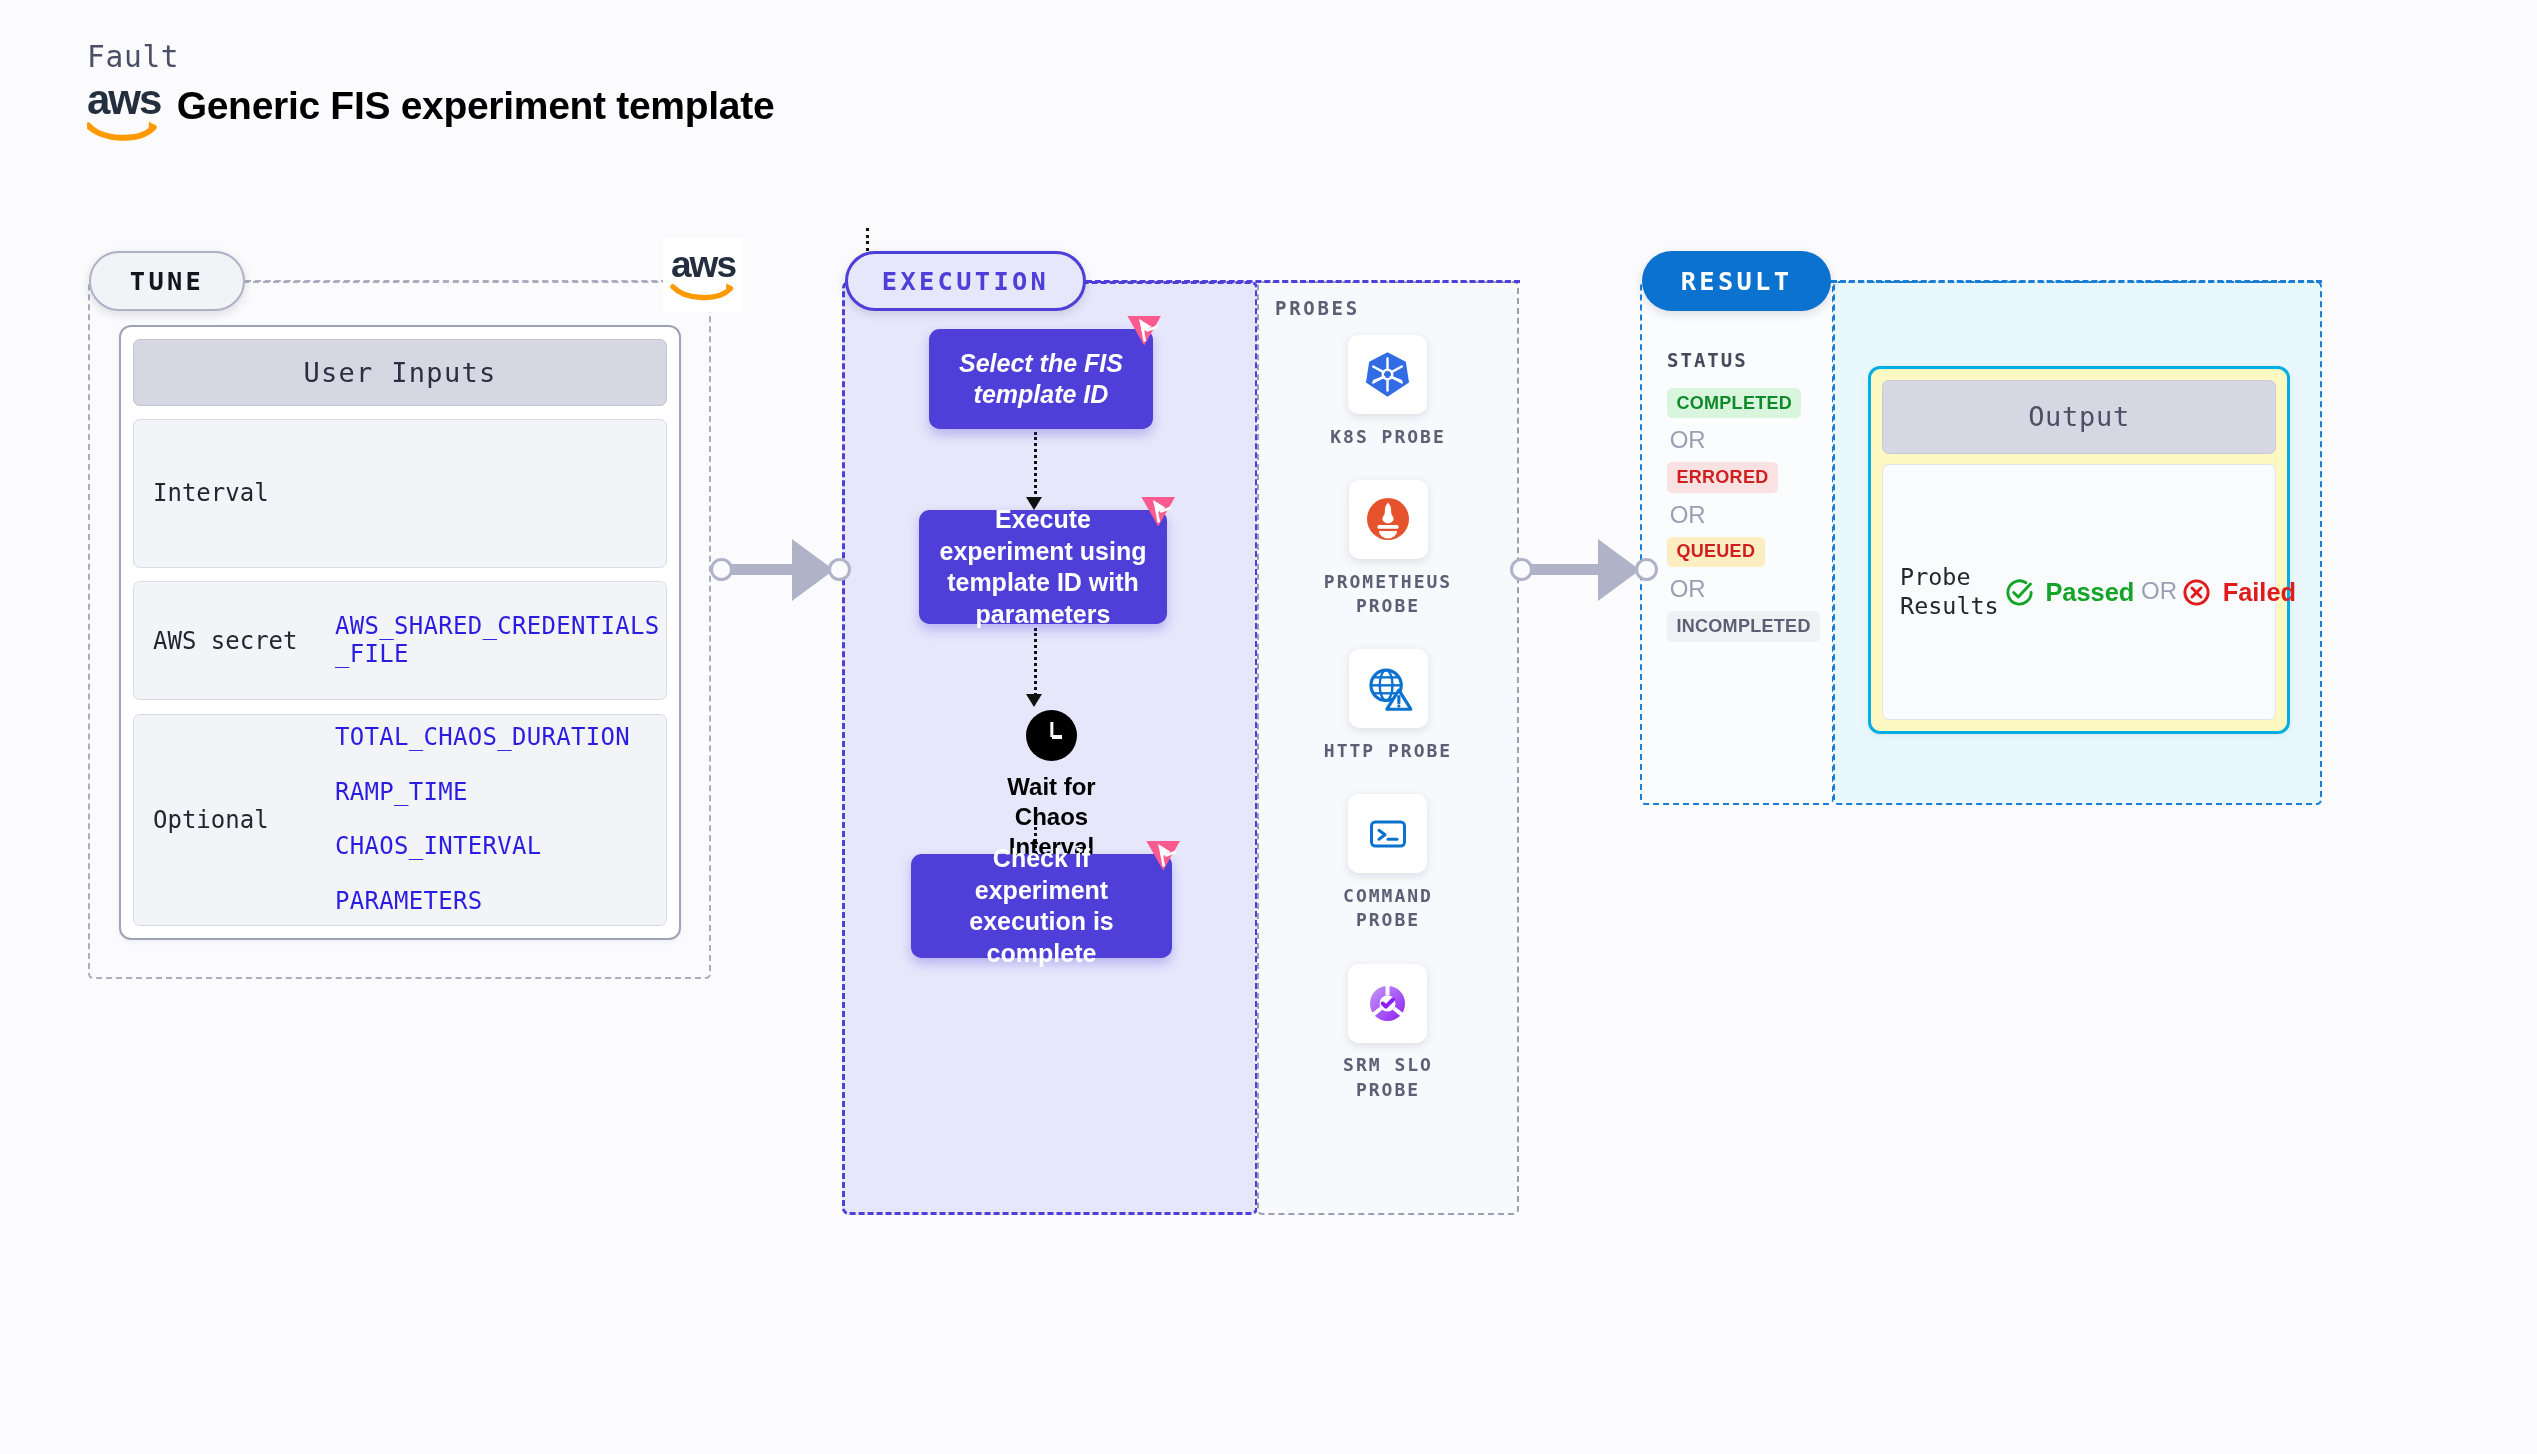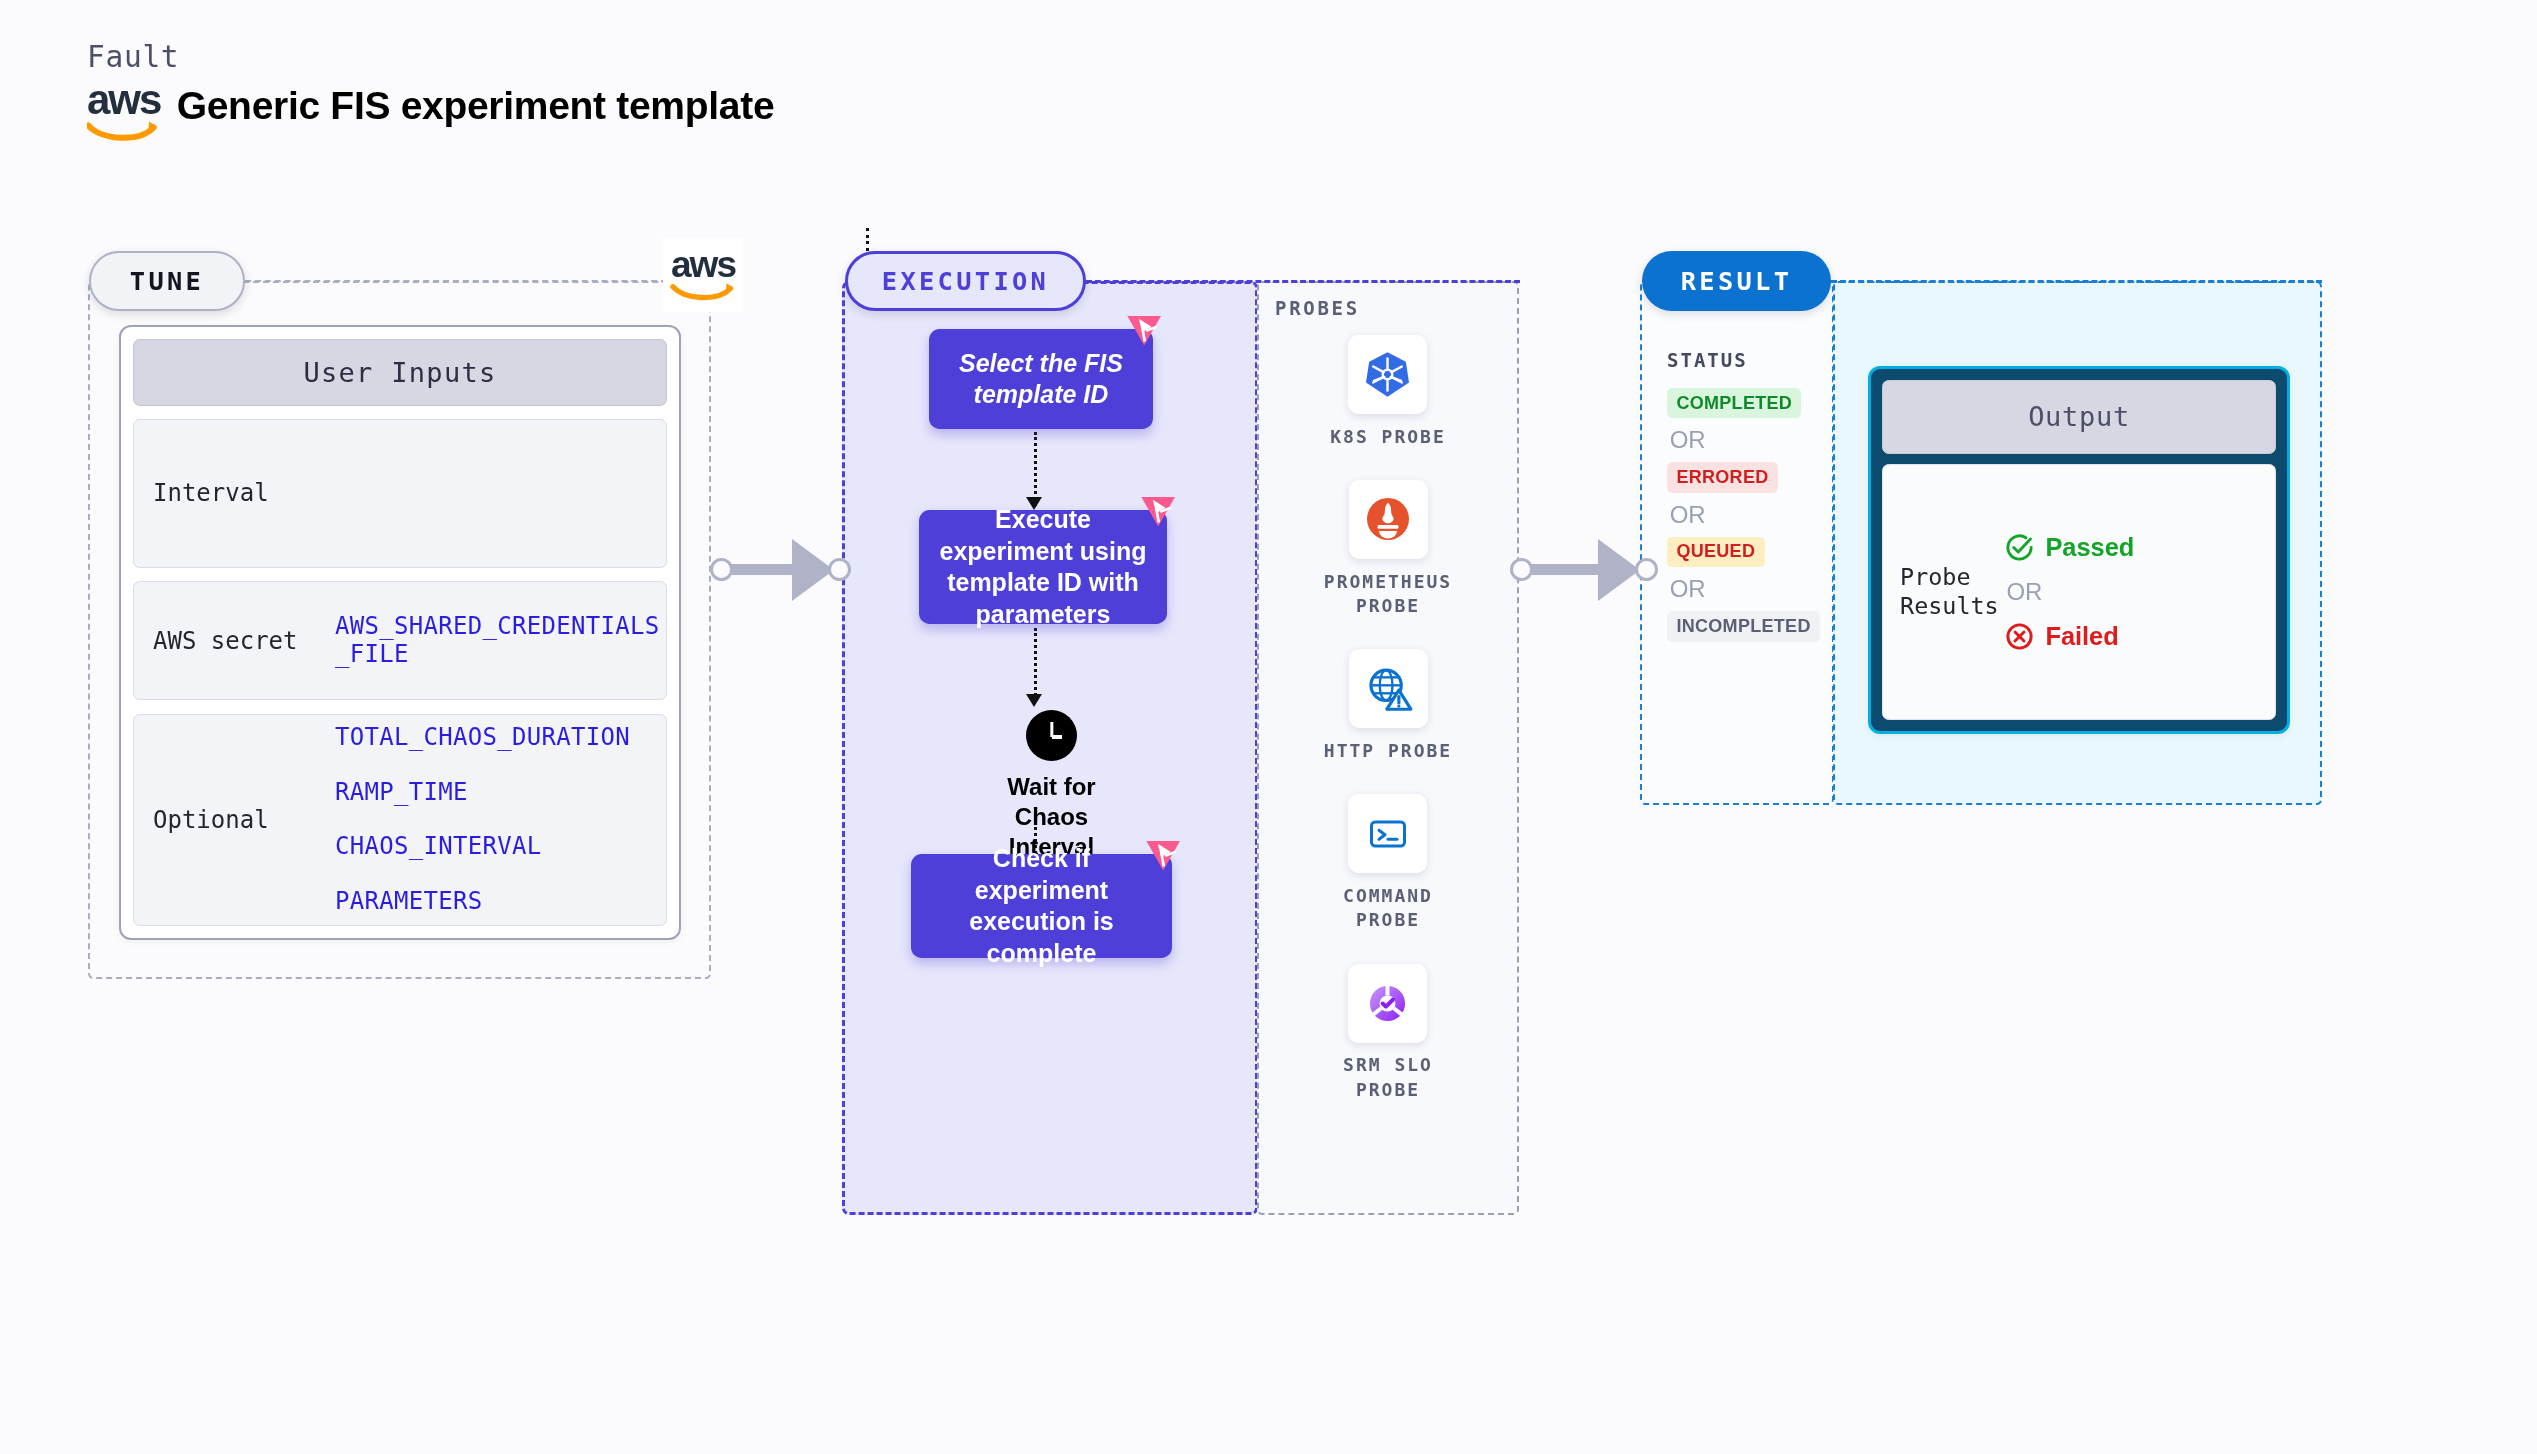--- a/index.html
+++ b/index.html
@@ -207,21 +207,21 @@
   }
   .chip-completed { background: #d9f5dd; color: #0f8a2b; }
   .chip-errored   { background: #fbe2e2; color: #cf1f1f; }
   .chip-queued    { background: #fdeec2; color: #cf1f1f; }
   .chip-incomplete{ background: #f0f1f5; color: #5b6074; }
   .or-text { font-size: 24px; color: #9aa0b4; padding-left: 2.7px; }
 
   
   .out-card {
     position: absolute; left: 1868px; top: 366px; width: 422px; height: 368px;
-    background: #0c4a6e; border: 3.3px solid #00aee6; border-radius: 12px;
+    background: #fef9c3; border: 3.3px solid #00aee6; border-radius: 12px;
     padding: 10.7px; display: flex; flex-direction: column; gap: 10.7px;
     box-shadow: 0 2.7px 8px rgba(0,0,0,.05);
   }
   .out-head {
     height: 74px; background: #d6d7e2; border: 1.3px solid #c8cad8; border-radius: 6.7px;
     display: flex; align-items: center; justify-content: center;
     font-family: "DejaVu Sans Mono", monospace; font-size: 27px; color: #4b5066;
     letter-spacing: 0.7px;
   }
   .out-row {
@@ -231,21 +231,21 @@
   .out-row-label {
     width: 121px; padding-left: 17.4px; flex: 0 0 auto;
     font-family: "DejaVu Sans Mono", monospace; font-size: 23.4px; color: #24262f;
     line-height: 1.25; white-space: pre-line;
   }
   .out-metrics-val {
     font-family: "DejaVu Sans Mono", monospace; font-size: 23.4px; color: #4a3ae0;
   }
   .row-metrics { height: 72px; }
   .row-probe { flex: 1; }
-  .probe-res { display: flex; flex-direction: column; gap: 15px; }
+  .probe-res { display: flex; flex-direction: row; gap: 4px; }
   .res-line { display: flex; align-items: center; gap: 10.7px; }
   .res-text { font-size: 25.4px; font-weight: 700; }
   .res-pass { color: #13a428; }
   .res-fail { color: #e01b1b; }
 
   
   .conn { position: absolute; z-index: 8; }
   .conn-line {
     position: absolute; height: 10.7px; background: #b0b2c8;
   }

